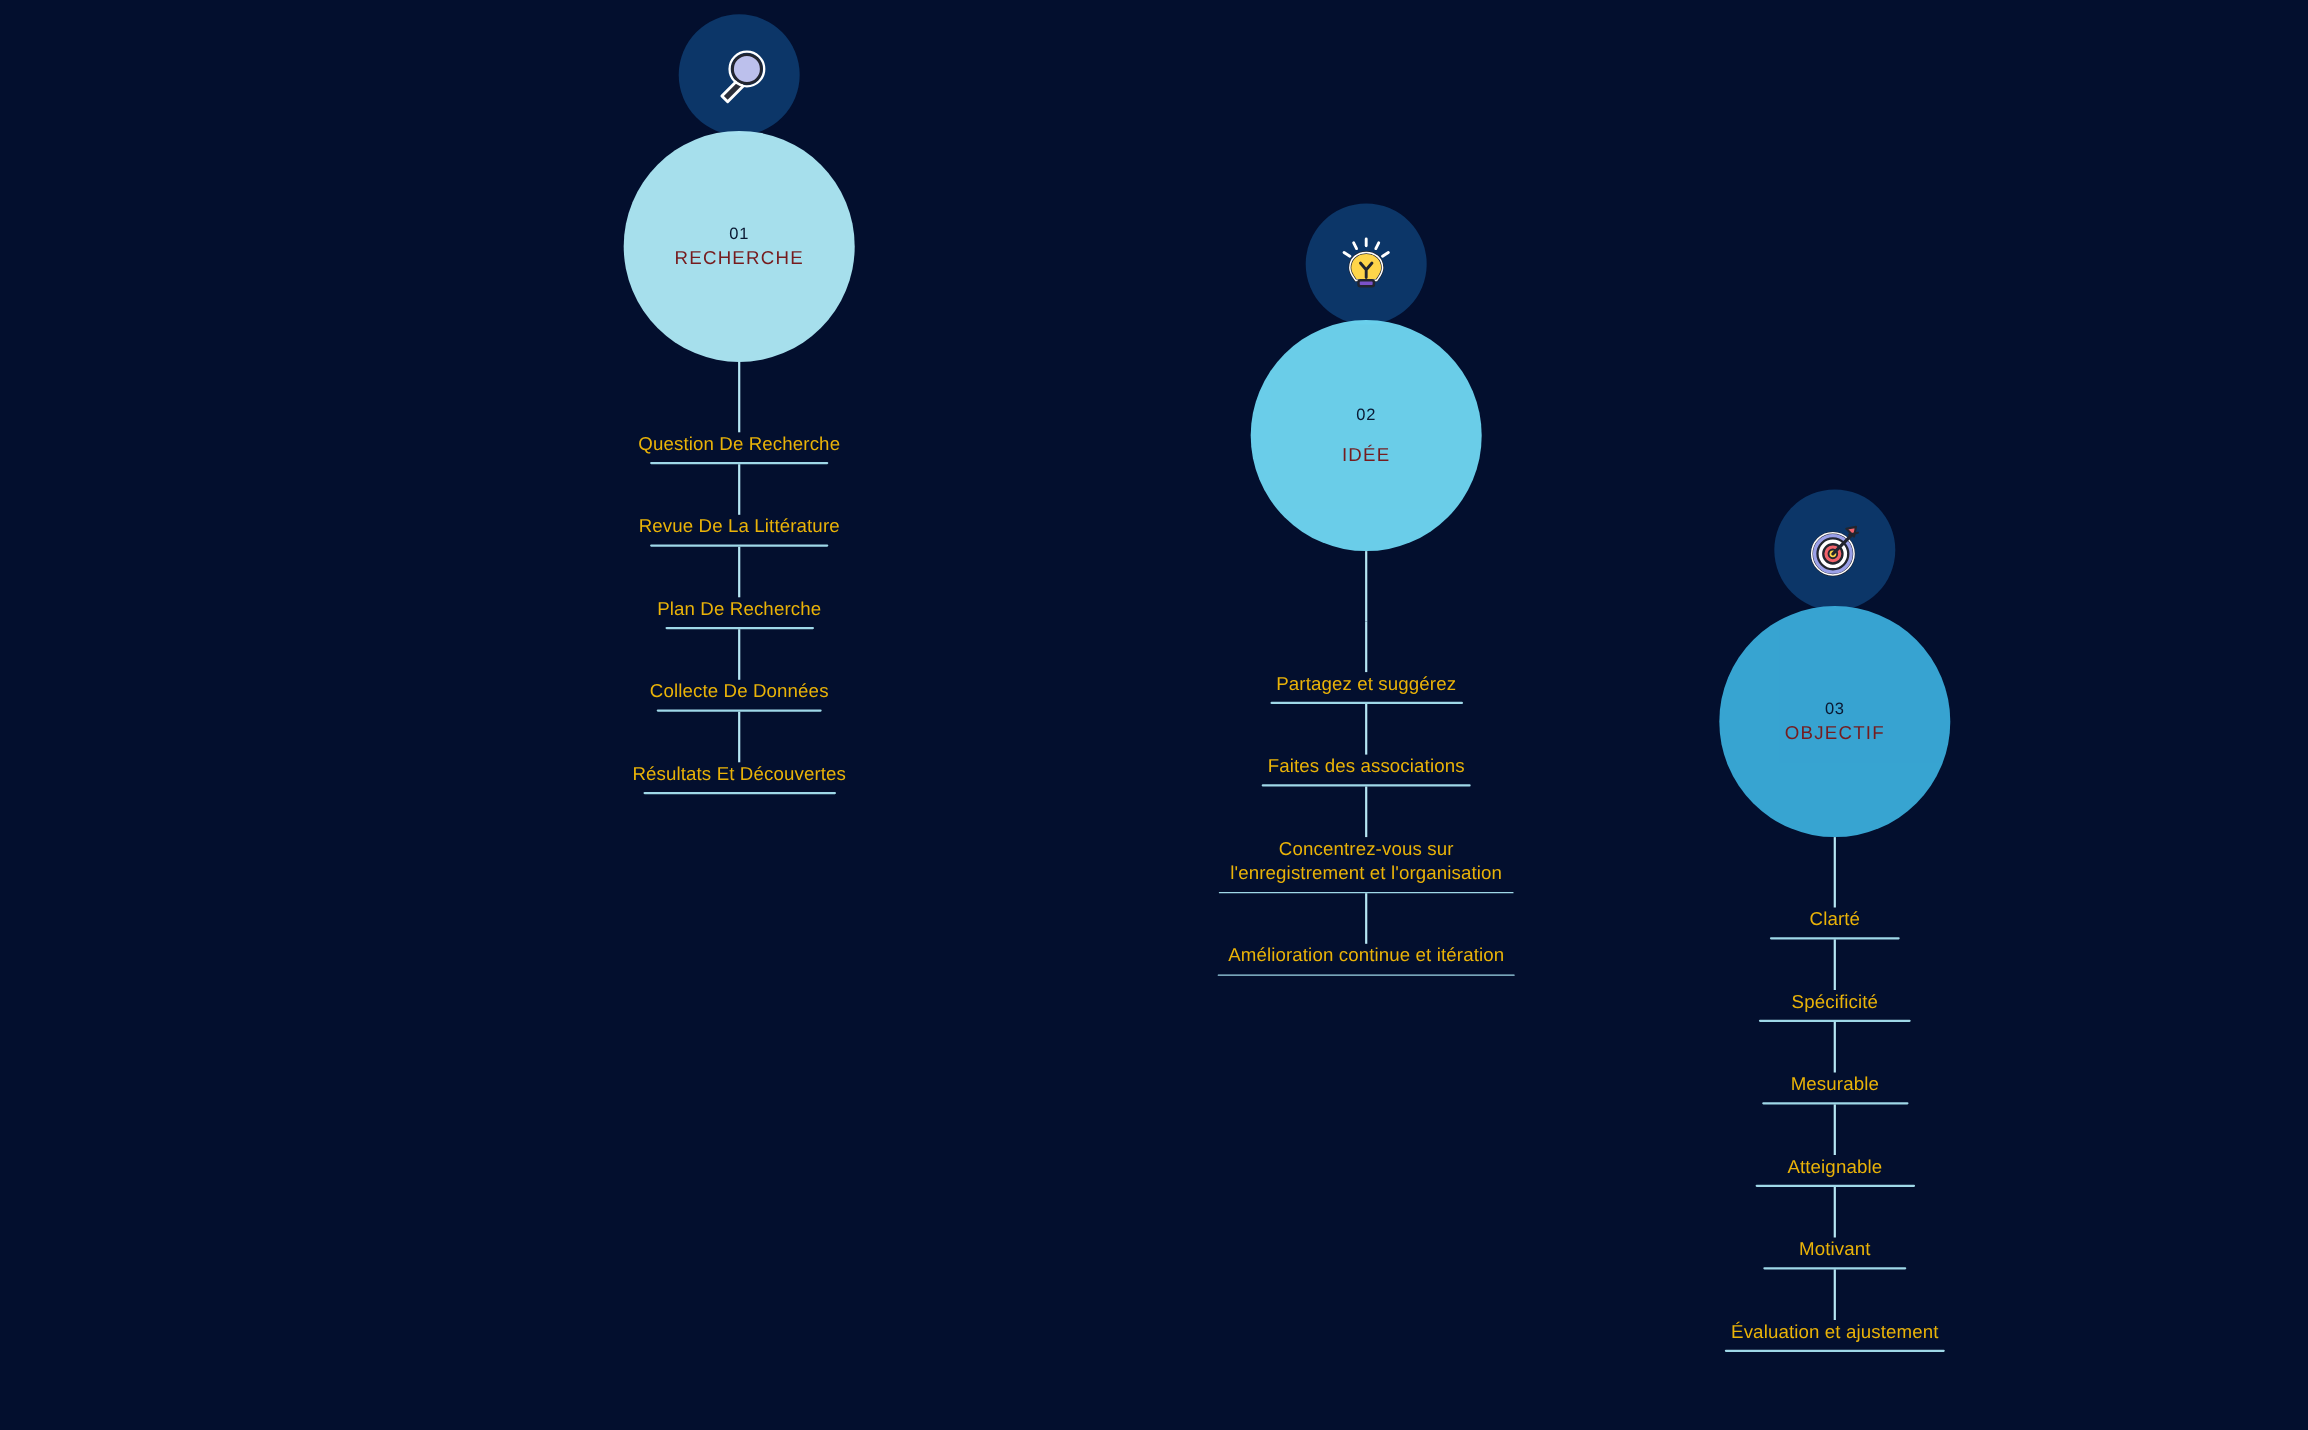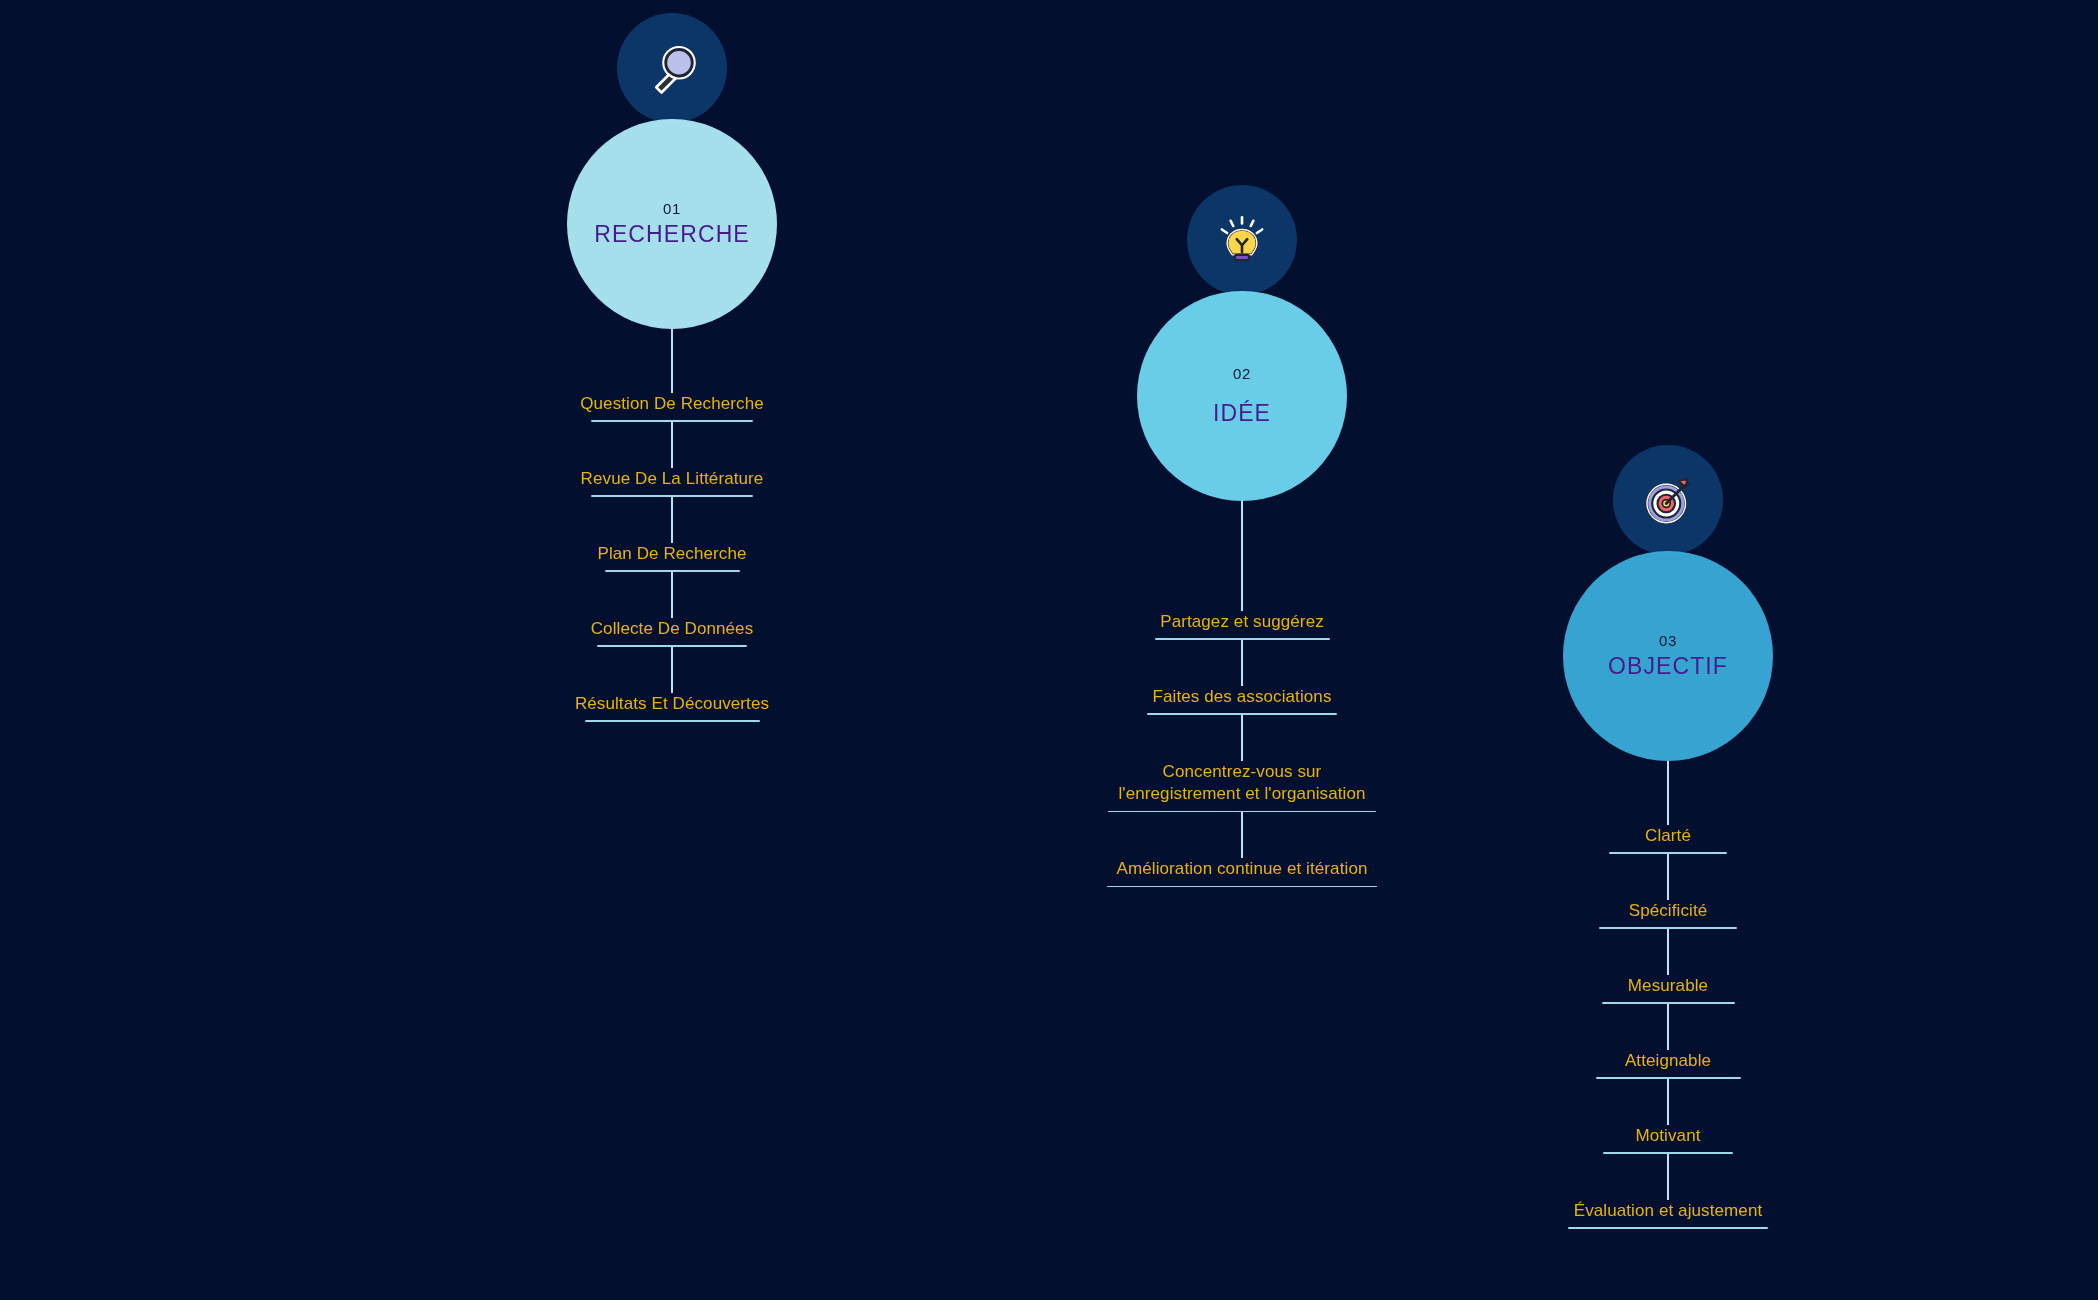--- a/index.html
+++ b/index.html
@@ -68,22 +68,22 @@
     z-index: 2;
     opacity: 0.93;
   }
   .main-circle .c-num {
     color: #0B1A33;
     font-size: 15px;
     letter-spacing: 0.6px;
     line-height: 1.45;
   }
   .main-circle .c-label {
-    color: #4c1d95;
-    font-size: 23px;
+    color: #7f1d1d;
+    font-size: 17px;
     letter-spacing: 1.1px;
     line-height: 1.3;
   }
 
   
   .stem {
     position: relative;
     width: 100%;
     height: 64px;
   }

